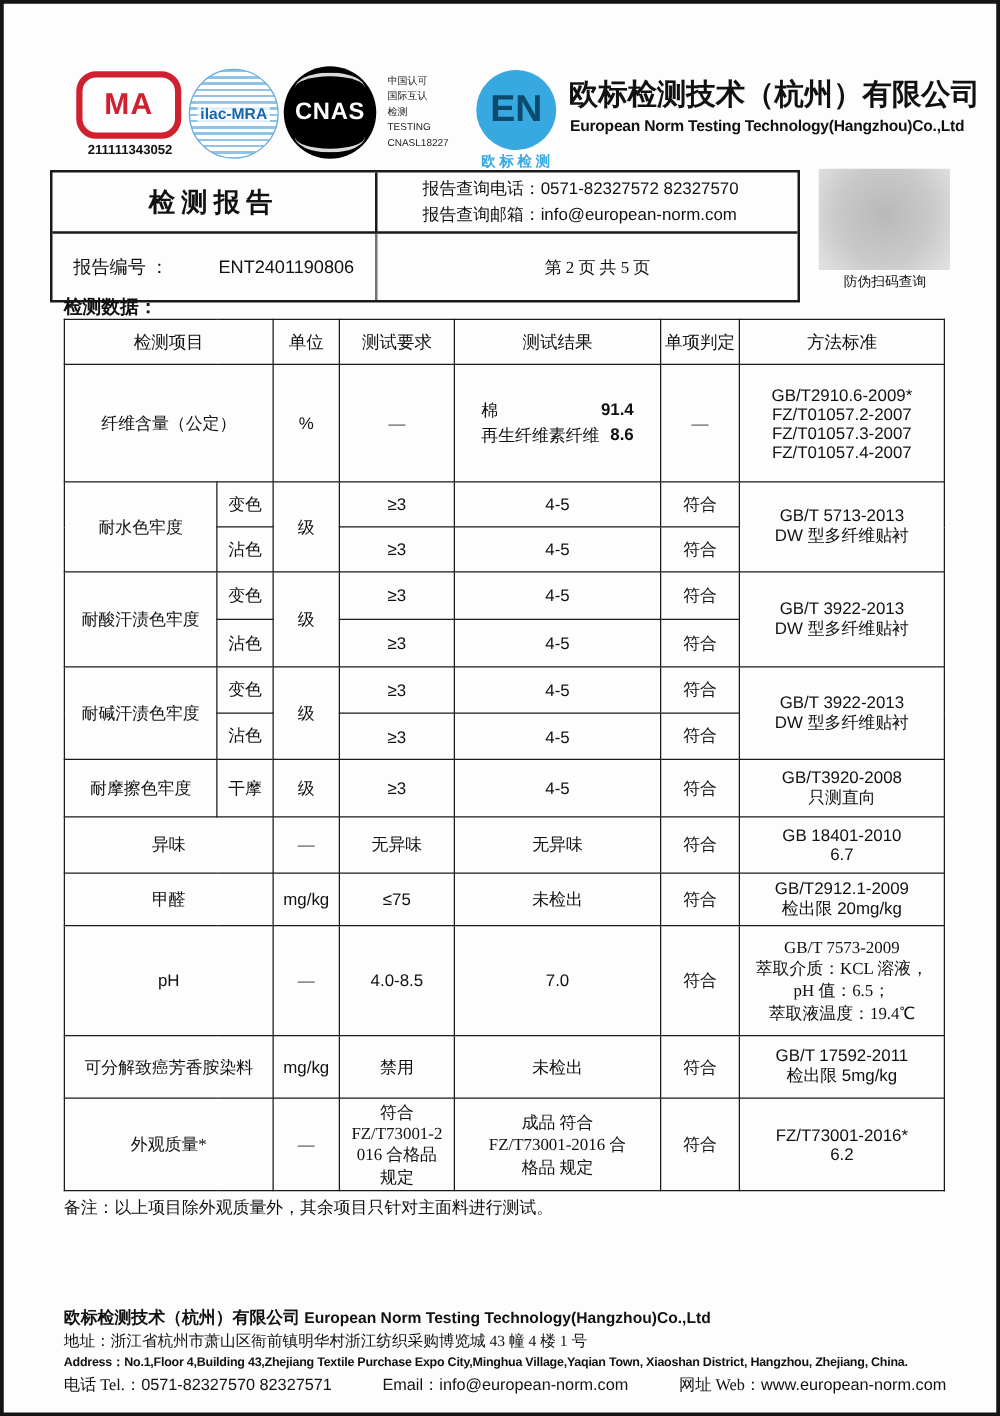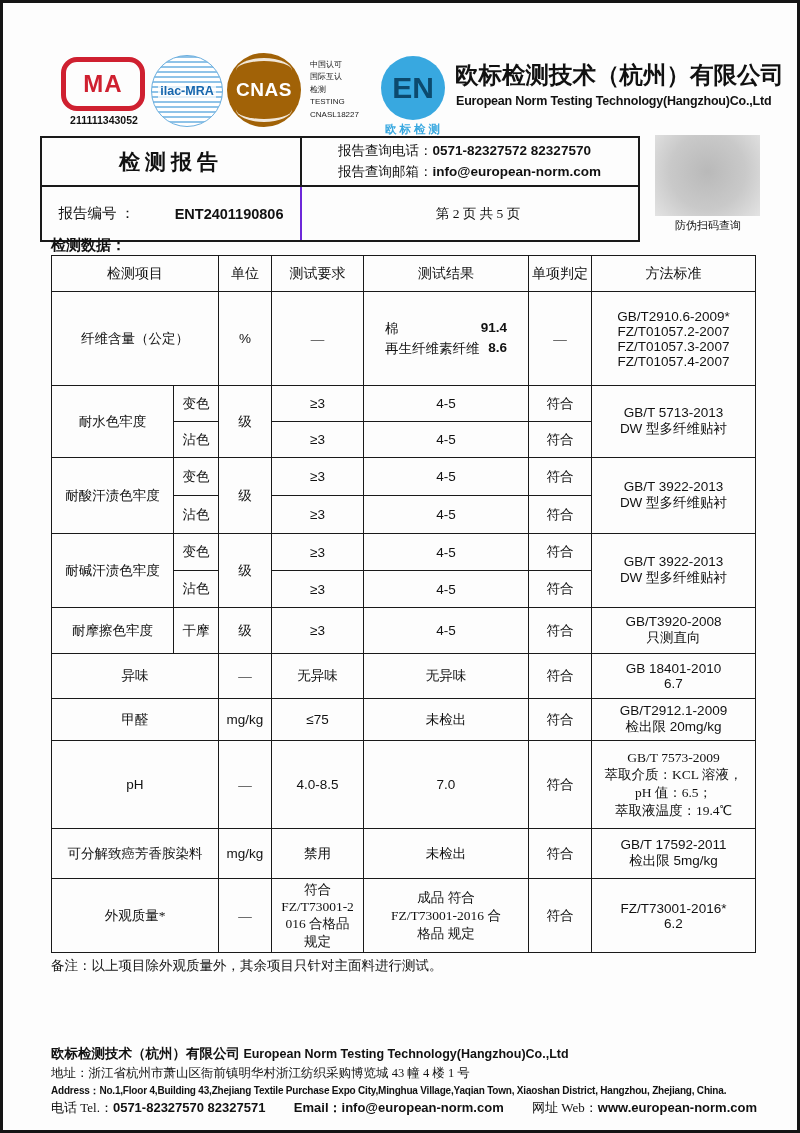--- a/index.html
+++ b/index.html
@@ -2,40 +2,40 @@
 <html><head>
 <meta charset="utf-8">
 <style>
   html,body { margin:0; padding:0; background:#ffffff; }
   .page {
     position:relative; width:800px; height:1133px; box-sizing:border-box;
     background:#fdfdfd; border:3px solid #141414; overflow:hidden;
     font-family:"Liberation Serif", serif; color:#111;
   }
   .abs { position:absolute; }
-  .num  { font-family:"Liberation Sans", sans-serif; font-weight:700; }
+  .num  { font-family:"Liberation Sans", sans-serif; font-weight:400; }
 
   
   .cma-box { left:58px; top:54px; width:84px; height:54px;
     border:5px solid #cf2030; border-radius:16px; box-sizing:border-box;
     display:flex; align-items:center; justify-content:center; }
   .cma-box span { color:#cf2030; font-weight:700; font-size:24px; letter-spacing:1px;
     font-family:"Liberation Sans", sans-serif; }
   .cma-num { left:52px; top:111px; width:98px; text-align:center;
     font-size:10.5px; font-weight:700; font-family:"Liberation Sans", sans-serif; }
 
   .ilac { left:148px; top:52px; width:70px; height:70px; border-radius:50%;
     background:repeating-linear-gradient(180deg,#8fc3e8 0 2px,#ffffff 2px 5px);
     border:1px solid #6aaede; display:flex; align-items:center; justify-content:center; }
   .ilac span { background:rgba(255,255,255,.75); padding:1px 2px;
     color:#1767ae; font-weight:700; font-size:12.5px;
     font-family:"Liberation Sans", sans-serif; }
 
   .cnas { left:224px; top:50px; width:74px; height:74px; border-radius:50%;
-    background:#a16207; display:flex; align-items:center; justify-content:center; overflow:hidden; }
+    background:#000000; display:flex; align-items:center; justify-content:center; overflow:hidden; }
   .cnas::before, .cnas::after { content:""; position:absolute; left:9px; right:9px; height:22px;
     border-radius:50%; }
   .cnas::before { top:5px;  border-top:3px solid rgba(255,255,255,.85); }
   .cnas::after  { bottom:5px; border-bottom:3px solid rgba(255,255,255,.85); }
   .cnas span { color:#ffffff; font-weight:700; font-size:19px; letter-spacing:.5px;
     font-family:"Liberation Sans", sans-serif; }
   .cnas-side { left:307px; top:56px; font-size:8px; line-height:1.55; color:#222;
     white-space:pre-line; font-family:"Liberation Sans", sans-serif; }
 
   .en-circle { left:378px; top:53px; width:64px; height:64px; border-radius:50%;
@@ -54,21 +54,21 @@
   
   .report-box { left:37px; top:133px; width:600px; height:106px;
     border:2px solid #1a1a1a; box-sizing:border-box;
     display:grid; grid-template-columns:260px 1fr; grid-template-rows:49px 1fr; }
   .rb-title { border-right:2px solid #1a1a1a; border-bottom:2px solid #1a1a1a;
     display:flex; align-items:center; justify-content:center;
     font-size:21px; font-weight:700; letter-spacing:5px; }
   .rb-contact { border-bottom:2px solid #1a1a1a; display:flex; flex-direction:column;
     justify-content:center; padding-left:36px; font-size:13.5px; line-height:1.55; }
   .rb-contact .num { font-size:13.5px; }
-  .rb-no { border-right:2px solid #6d28d9; display:flex; align-items:center;
+  .rb-no { border-right:2px solid #737373; display:flex; align-items:center;
     justify-content:center; font-size:14.5px;gap:36px; }
   .rb-no .num { font-size:14.5px; margin-left:4px; }
   .rb-page { display:flex; align-items:center; justify-content:center; font-size:13.5px;padding-left:16px; }
 
   .qr { left:652px; top:132px; width:105px; height:81px;
     background:radial-gradient(circle at 50% 45%, #b9b9b9 0%, #c9c9c9 55%, #e3e3e3 100%); }
   .qr-caption { left:650px; top:215px; width:110px; text-align:center; font-size:11px; }
 
   
   .section-title { left:48px; top:233px; font-size:15px; font-weight:700; }

